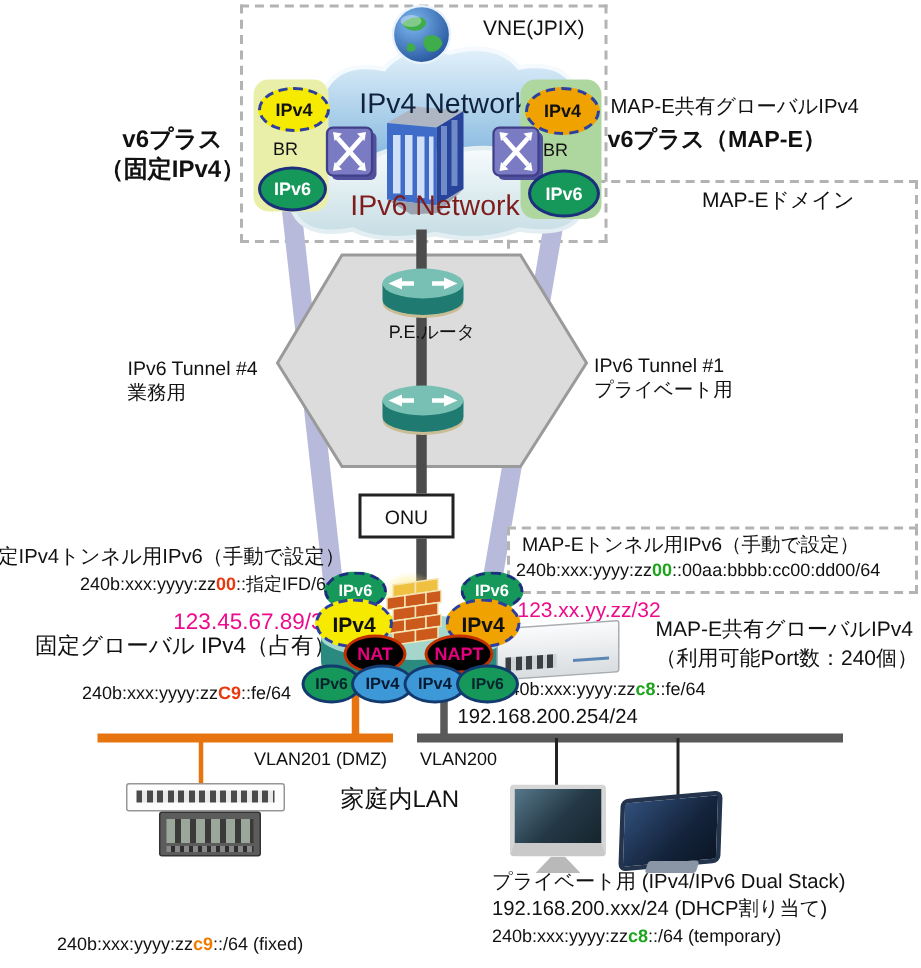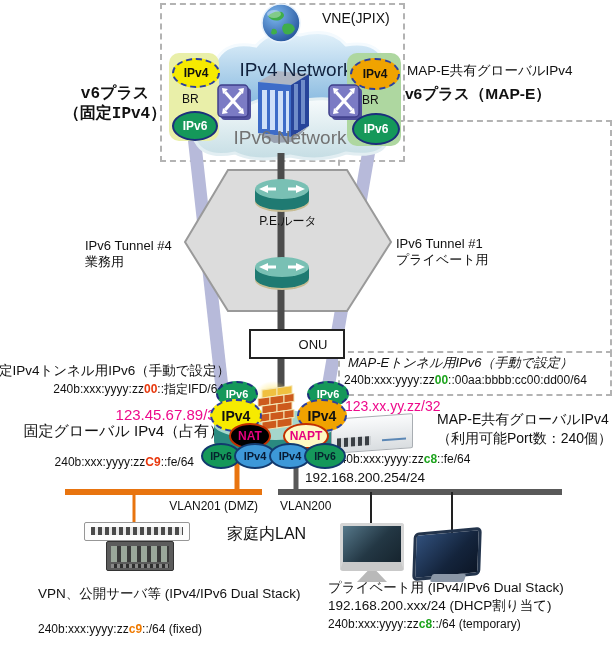--- a/index.html
+++ b/index.html
@@ -13,21 +13,21 @@
   .b{font-weight:bold;}
   .oval{position:absolute;border-radius:50%;display:flex;align-items:center;justify-content:center;
         font-weight:bold;white-space:nowrap;z-index:6;text-align:right;}
   .ov-yellow{background:#f6ea00;border:2px dashed #2b3f9e;color:#111;}
   .ov-orange{background:#f0a300;border:2px dashed #2b3f9e;color:#111;}
   .ov-green-w{background:#15985a;border:2px dashed #1c2f7c;color:#fff;}
   .ov-green-solid{background:#15985a;border:2px solid #1c2f7c;color:#fff;}
   .ov-green-dk{background:#15985a;border:2px solid #123a6e;color:#06222e;}
   .ov-blue{background:#3d98d8;border:2px solid #123a6e;color:#071a33;}
   .ov-nat{background:#000000;border:2px solid #c23000;color:#e6007e;}
-  .ov-napt{background:#fef9c3;border:2px solid #c23000;color:#e6007e;}
+  .ov-napt{background:#000000;border:2px solid #c23000;color:#e6007e;}
   .hl-red{color:#e8380d;font-weight:bold;}
   .hl-green{color:#1da41d;font-weight:bold;}
   .hl-orange{color:#ef7a00;font-weight:bold;}
   .txt-magenta{color:#ee0a8c;}
   .addr{font-size:12px;}
   .br-box{position:absolute;border-radius:10px;z-index:4;}
   .device{position:absolute;z-index:5;}
   .rack-switch{background:#fdfdfd;border:1px solid #979797;border-radius:2px;}
   .rack-switch .ports{position:absolute;left:6px;top:4px;right:6px;height:8px;
       background:repeating-linear-gradient(90deg,#4a4a4a 0 4px,#e8e8e8 4px 7px);}
@@ -56,23 +56,24 @@
 </style>
 </head>
 <body>
 
 <div id="canvas">
 
   <div class="dashed-box" style="left:160px;top:3px;width:241px;height:155px;z-index:0;"></div>
   <div class="lbl" style="left:322px;top:10px;font-size:14px;z-index:2;">VNE(JPIX)</div>
 
   <div class="dashed-box" style="left:338px;top:120px;width:270px;height:271px;z-index:0;"></div>
+  <div class="lbl" style="left:468px;top:125px;font-size:14px;z-index:2;">MAP-Eドメイン</div>
 
   <div class="dashed-box" style="left:338px;top:351px;width:270px;height:41px;background:#fff;z-index:2;">
-    <div class="lbl" style="left:8px;top:2px;font-size:13px;font-style:italic;">MAP-Eトンネル用IPv6（手動で設定）</div>
+    <div class="lbl" style="left:8px;top:2px;font-size:13px;">MAP-Eトンネル用IPv6（手動で設定）</div>
     <div class="lbl addr" style="left:4px;top:20px;"><span>240b:xxx:yyyy:zz</span><span class="hl-green">00</span><span>::00aa:bbbb:cc00:dd00/64</span></div>
   </div>
 
   <svg class="abs" width="614" height="645" style="left:0;top:0;z-index:1;">
     <defs>
       <linearGradient id="g4" x1="0" y1="0" x2="0" y2="1">
         <stop offset="0" stop-color="#e2f1fa"></stop>
           <stop offset="1" stop-color="#7fb4dd"></stop>
       </linearGradient>
       <linearGradient id="g6" x1="0" y1="0" x2="0" y2="1">
@@ -128,21 +129,21 @@
         </radialGradient>
       </defs>
     <circle cx="21" cy="21" r="19" fill="url(#gl)" stroke="#e8f2fc" stroke-width="1.5"></circle>
     <path d="M8 14 Q14 8 22 10 Q27 14 20 18 Q12 20 8 14Z" fill="#3fae4a"></path>
     <path d="M24 22 Q33 20 35 27 Q32 34 25 32 Q20 27 24 22Z" fill="#3fae4a"></path>
     <path d="M12 27 Q17 26 17 31 Q13 34 11 31Z" fill="#3fae4a"></path>
     <ellipse cx="14" cy="12" rx="7" ry="4" fill="#ffffff" opacity="0.35"></ellipse>
   </svg>
 
   <div class="lbl ctr" style="left:230px;top:58px;width:132px;font-size:19px;color:#10213d;z-index:3;">IPv4 Network</div>
-  <div class="lbl ctr" style="left:224px;top:126px;width:132px;font-size:19px;color:#737373;z-index:3;">IPv6 Network</div>
+  <div class="lbl ctr" style="left:224px;top:126px;width:132px;font-size:19px;color:#7f1d1d;z-index:3;">IPv6 Network</div>
 
   <div class="br-box" style="left:169px;top:53px;width:50px;height:88px;background:#e9efa9;"></div>
   <div class="br-box" style="left:347px;top:53px;width:54px;height:93px;background:#aed7a0;"></div>
 
   <div class="oval ov-yellow" style="left:172px;top:58px;width:44px;height:26px;font-size:12px;">IPv4</div>
   <div class="lbl" style="left:182px;top:92px;font-size:12px;z-index:6;">BR</div>
   <div class="oval ov-green-solid" style="left:172px;top:111px;width:42px;height:26px;font-size:12px;">IPv6</div>
 
   <div class="oval ov-orange" style="left:350px;top:58px;width:46px;height:28px;font-size:12px;">IPv4</div>
   <div class="lbl" style="left:362px;top:93px;font-size:12px;z-index:6;">BR</div>
@@ -170,21 +171,21 @@
         <line x1="26" y1="13" x2="10" y2="31"></line>
       </g>
     <g fill="#fff">
         <polygon points="7,9 13,10 8,15"></polygon>
         <polygon points="29,9 23,10 28,15"></polygon>
       <polygon points="7,35 13,34 8,29"></polygon>
         <polygon points="29,35 23,34 28,29"></polygon>
       </g>
   </svg>
 
-  <div class="lbl ctr b" style="left:62px;top:84px;width:106px;font-size:16px;z-index:2;font-family:Liberation Mono, monospace;">
+  <div class="lbl ctr b" style="left:62px;top:84px;width:106px;font-size:16px;z-index:2;">
     <div>v6プラス</div>
     <div>（固定IPv4）</div>
   </div>
   <div class="lbl" style="left:407px;top:63px;font-size:13.5px;z-index:2;">MAP-E共有グローバルIPv4</div>
   <div class="lbl b" style="left:405px;top:84px;font-size:15.5px;z-index:2;">v6プラス（MAP-E）</div>
 
   <div class="lbl" style="left:85px;top:238px;font-size:13px;z-index:2;">
     <div>IPv6 Tunnel #4</div>
     <div>業務用</div>
   </div>
@@ -210,21 +211,21 @@
     <ellipse cx="29" cy="15" rx="27" ry="10" fill="#79c0b4"></ellipse>
     <g fill="#fff">
         <polygon points="6,15 15,11 15,19"></polygon>
         <rect x="15" y="13.5" width="8" height="3"></rect>
       <polygon points="52,15 43,11 43,19"></polygon>
         <rect x="35" y="13.5" width="8" height="3"></rect>
       </g>
   </svg>
   <div class="lbl ctr" style="left:245px;top:214px;width:86px;font-size:12px;z-index:5;">P.E.ルータ</div>
 
-  <div class="onu-box" style="left:249px;top:329px;width:60px;height:26px;padding-left:32px;">ONU</div>
+  <div class="onu-box" style="left:239px;top:329px;width:60px;height:26px;">ONU</div>
 
   <svg class="abs" width="130" height="58" style="left:211px;top:405px;z-index:4;">
     <ellipse cx="65" cy="38" rx="62" ry="15" fill="#c8bd94"></ellipse>
     <path d="M3,20 L3,36 A62,15 0 0 0 127,36 L127,20" fill="#2a8a80"></path>
     <ellipse cx="65" cy="20" rx="62" ry="15" fill="#a5d6cc"></ellipse>
     <g fill="#fff">
         <polygon points="12,20 24,15 24,25"></polygon>
         <rect x="24" y="18" width="12" height="4"></rect>
       <polygon points="118,20 106,15 106,25"></polygon>
         <rect x="94" y="18" width="12" height="4"></rect>
@@ -299,20 +300,19 @@
 
   <div class="device imac" style="left:340px;top:523px;width:66px;height:60px;">
     <div class="screen"></div>
     <div class="stand"></div>
   </div>
   <div class="device monitor" style="left:413px;top:530px;width:76px;height:54px;">
     <div class="screen"></div>
     <div class="base"></div>
   </div>
 
-  <div class="lbl" style="left:38px;top:586px;font-size:13.5px;z-index:2;">VPN、公開サーバ等 (IPv4/IPv6 Dual Stack)</div>
   <div class="lbl addr" style="left:38px;top:622px;z-index:2;"><span>240b:xxx:yyyy:zz</span><span class="hl-orange">c9</span><span>::/64 (fixed)</span></div>
 
   <div class="lbl" style="left:328px;top:580px;font-size:13.5px;z-index:2;">プライベート用 (IPv4/IPv6 Dual Stack)</div>
   <div class="lbl" style="left:328px;top:598px;font-size:13.5px;z-index:2;">192.168.200.xxx/24 (DHCP割り当て)</div>
   <div class="lbl addr" style="left:328px;top:617px;z-index:2;"><span>240b:xxx:yyyy:zz</span><span class="hl-green">c8</span><span>::/64 (temporary)</span></div>
 
 </div>
 
 </body></html>

